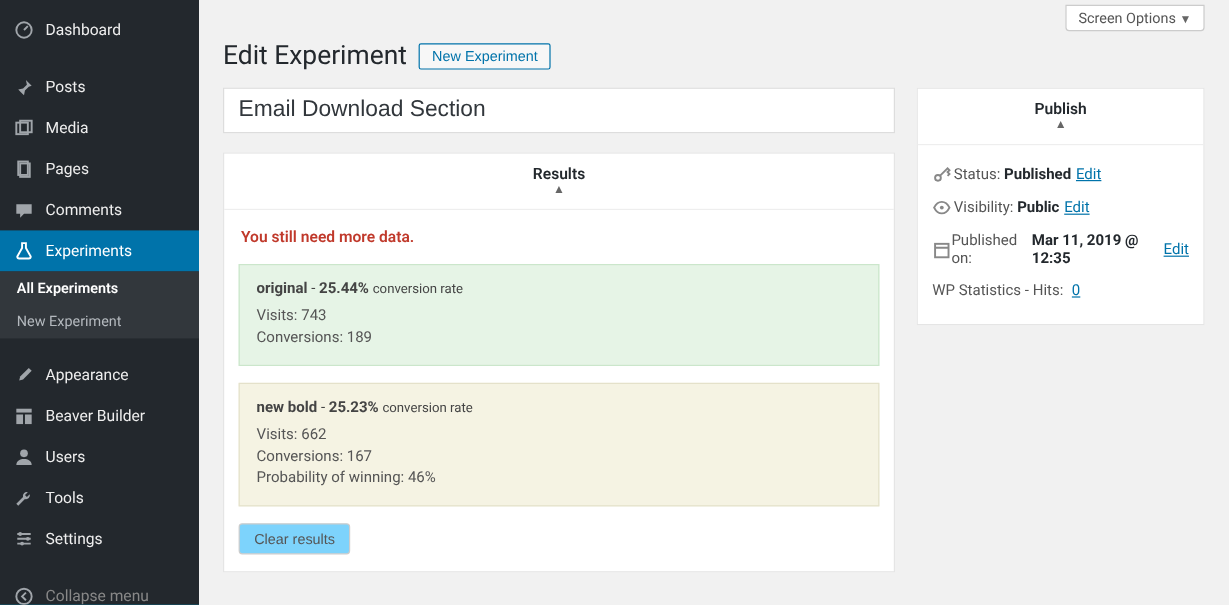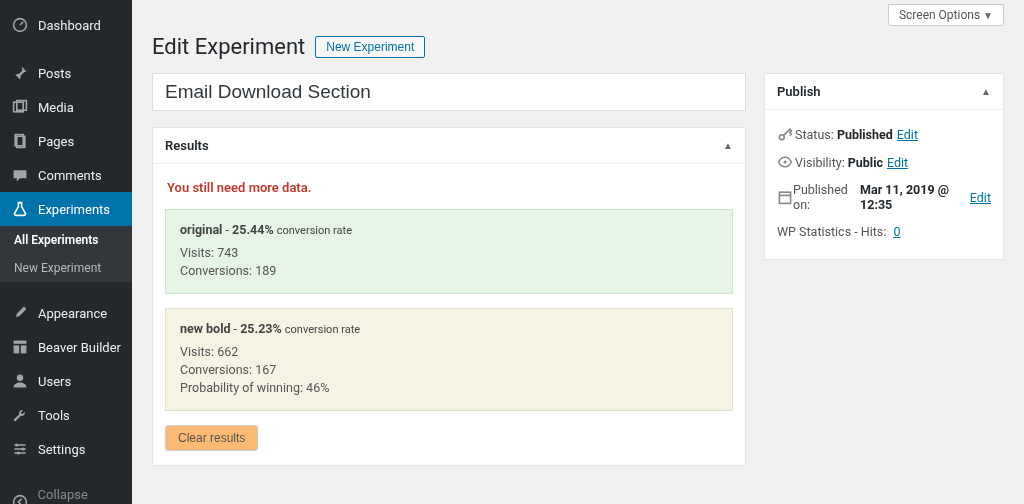--- a/index.html
+++ b/index.html
@@ -11,21 +11,21 @@
   width: 1024px;
   height: 504px;
   overflow: hidden;
 }
 .wrap {
   display: flex;
   width: 100%;
   height: 100%;
 }
 .sidebar {
-  width: 132px;
+  width: 166px;
   background: #23282d;
   color: #eee;
   flex-shrink: 0;
   padding-top: 8px;
 }
 .sidebar-item {
   display: flex;
   align-items: center;
   padding: 7px 10px;
   color: #eee;
@@ -132,41 +132,41 @@
 }
 .panel-head {
   display: flex;
   justify-content: space-between;
   align-items: center;
   padding: 10px 12px;
   border-bottom: 1px solid #eee;
   font-weight: 600;
   color: #23282d;
 }
-.panel-head.collapsible { cursor: pointer; }
+.panel-head.collapsible { cursor: pointer; flex-direction: column; }
 .panel-body { padding: 10px 12px 14px 12px; }
 .need-data {
   color: #c0392b;
   font-weight: 600;
   padding: 6px 0 14px 2px;
 }
 .variant {
   padding: 12px 14px;
   border: 1px solid;
   margin-bottom: 14px;
   font-size: 12.5px;
 }
 .variant.win { background: #e6f4e6; border-color: #cbe6cb; }
 .variant.other { background: #f5f3e3; border-color: #e4e1ca; }
 .variant .vhead { margin-bottom: 8px; }
 .variant .vhead strong { font-weight: 700; margin-top: 20px; }
 .variant .cr { font-size: 11px; }
 .vrow { color: #555; margin: 3px 0; }
 .btn-sec {
-  background: #fdba74;
+  background: #7dd3fc;
   border: 1px solid #ccc;
   color: #555;
   padding: 5px 12px;
   border-radius: 3px;
   cursor: pointer;
   font-size: 12px;
 }
 .pub-row {
   display: flex;
   align-items: center;

